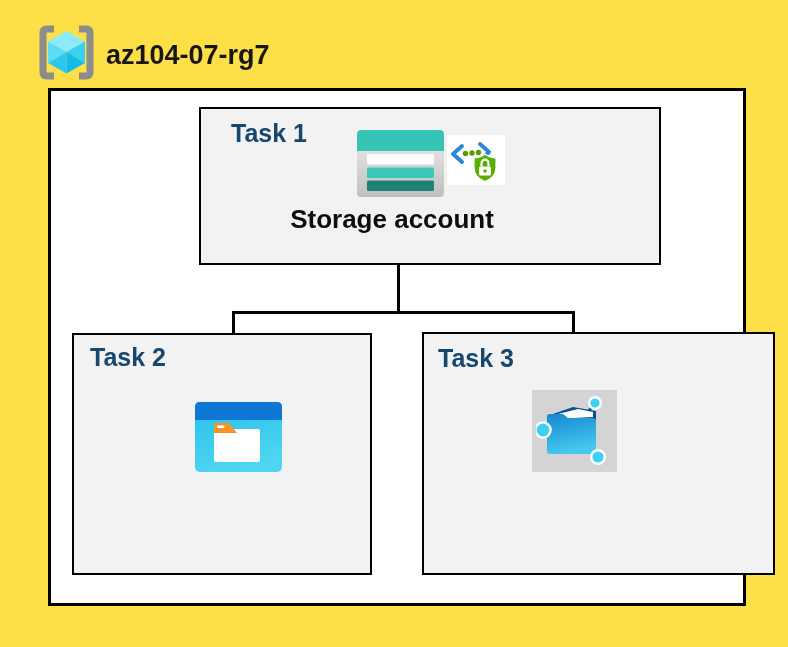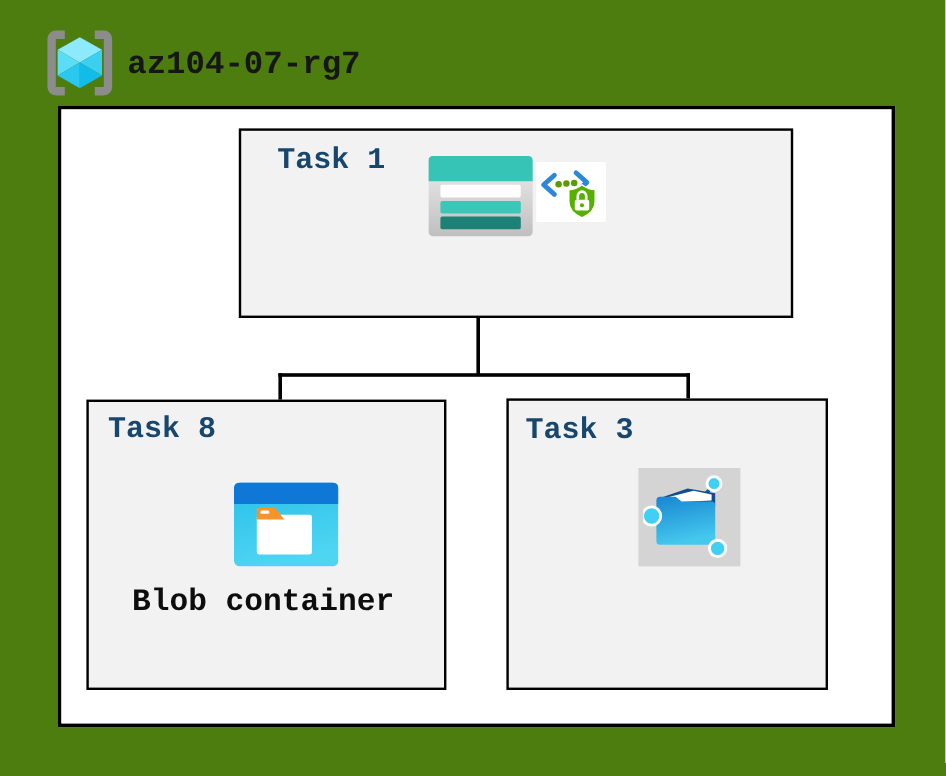--- a/index.html
+++ b/index.html
@@ -1,35 +1,35 @@
 <!DOCTYPE html>
 <html><head>
 <meta charset="utf-8">
 <style>
   html,body{margin:0;padding:0;background:#ffffff;}
   #page{
-    position:relative;width:788px;height:647px;background:#4d7c0f;overflow:hidden;
-    font-family:Liberation Mono, monospace;color:#111;
+    position:relative;width:788px;height:647px;background:#fde047;overflow:hidden;
+    font-family:Liberation Sans, sans-serif;color:#111;
   }
   .abs{position:absolute;}
   
   #rg-title{
     left:106px;top:40px;font-size:27px;font-weight:bold;color:#161616;letter-spacing:0px;
   }
   
   #outer-box{
     left:48px;top:88px;width:698px;height:518px;
     border:3px solid #000;box-sizing:border-box;background:#fff;
   }
   .task-box{
     border:2px solid #000;box-sizing:border-box;background:#f2f2f2;
   }
   #task1{left:199px;top:107px;width:462px;height:158px;}
   #task2{left:72px;top:333px;width:300px;height:242px;}
-  #task3{left:422px;top:332px;width:268px;height:243px;}
+  #task3{left:422px;top:332px;width:353px;height:243px;}
   .task-label{
     position:absolute;font-size:25px;font-weight:bold;color:#17466e;line-height:1;
   }
   #task1 .task-label{left:30px;top:12px;}
   #task2 .task-label{left:16px;top:10px;}
   #task3 .task-label{left:14px;top:12px;}
   .resource-label{
     position:absolute;font-size:26px;font-weight:bold;color:#0d0d0d;line-height:1;white-space:nowrap;
   }
   #storage-label{left:0px;top:97px;width:382px;text-align:center;}
@@ -97,38 +97,38 @@
       <polyline points="15,11 6,19 15,27" fill="none" stroke="#2b87d8" stroke-width="4" stroke-linecap="round" stroke-linejoin="round"></polyline>
       <polyline points="33,9 42,17 33,25" fill="none" stroke="#2b87d8" stroke-width="4" stroke-linecap="round" stroke-linejoin="round"></polyline>
       <circle cx="18.5" cy="18.5" r="2.7" fill="#5a9c00"></circle>
       <circle cx="25" cy="18" r="2.7" fill="#5a9c00"></circle>
       <circle cx="31.5" cy="17.5" r="2.7" fill="#5a9c00"></circle>
       <path d="M38,19 q5,4 11,4 l0,10 q0,9 -11,13.5 q-11,-4.5 -11,-13.5 l0,-10 q6,0 11,-4 z" fill="#57b000" stroke="#ffffff" stroke-width="1.2"></path>
       <path d="M34.5,31.5 v-3 a3.5,3.8 0 0 1 7,0 v3" fill="none" stroke="#ffffff" stroke-width="2.2"></path>
       <rect x="32" y="31.5" width="12" height="9" rx="1.5" fill="#ffffff"></rect>
       <circle cx="38" cy="36" r="1.7" fill="#57b000"></circle>
     </svg>
+    <div class="resource-label" id="storage-label">Storage account</div>
   </div>
 
   <div class="abs task-box" id="task2">
-    <div class="task-label">Task 8</div>
+    <div class="task-label">Task 2</div>
     <svg class="abs" id="blob-icon" width="87" height="70" viewBox="0 0 87 70">
       <defs>
         <linearGradient id="bgrad" x1="0" y1="0" x2="0.3" y2="1">
           <stop offset="0" stop-color="#28bfe9"></stop>
             <stop offset="1" stop-color="#4ed5f2"></stop>
         </linearGradient>
       </defs>
       <rect x="0" y="0" width="87" height="70" rx="5" fill="url(#bgrad)"></rect>
       <path d="M0,5 Q0,0 5,0 L82,0 Q87,0 87,5 L87,18 L0,18 Z" fill="#0f78d7"></path>
       <rect x="19" y="27" width="46" height="33" rx="2" fill="#ffffff"></rect>
       <path d="M19,31 L19,23 Q19,21 21,21 L34,21 L42,31 Z" fill="#f79428"></path>
       <rect x="22" y="23.5" width="7.5" height="2.6" rx="1.3" fill="#ffffff"></rect>
     </svg>
-    <div class="resource-label" id="blob-label">Blob container</div>
   </div>
 
   <div class="abs task-box" id="task3">
     <div class="task-label">Task 3</div>
     <div class="abs" id="fs-icon-bg">
       <svg class="abs" id="fs-icon" width="77" height="74" viewBox="0 0 77 74">
         <defs>
           <linearGradient id="fgrad" x1="0" y1="0" x2="0.25" y2="1">
             <stop offset="0" stop-color="#1787d2"></stop>
               <stop offset="1" stop-color="#45c8ee"></stop>

